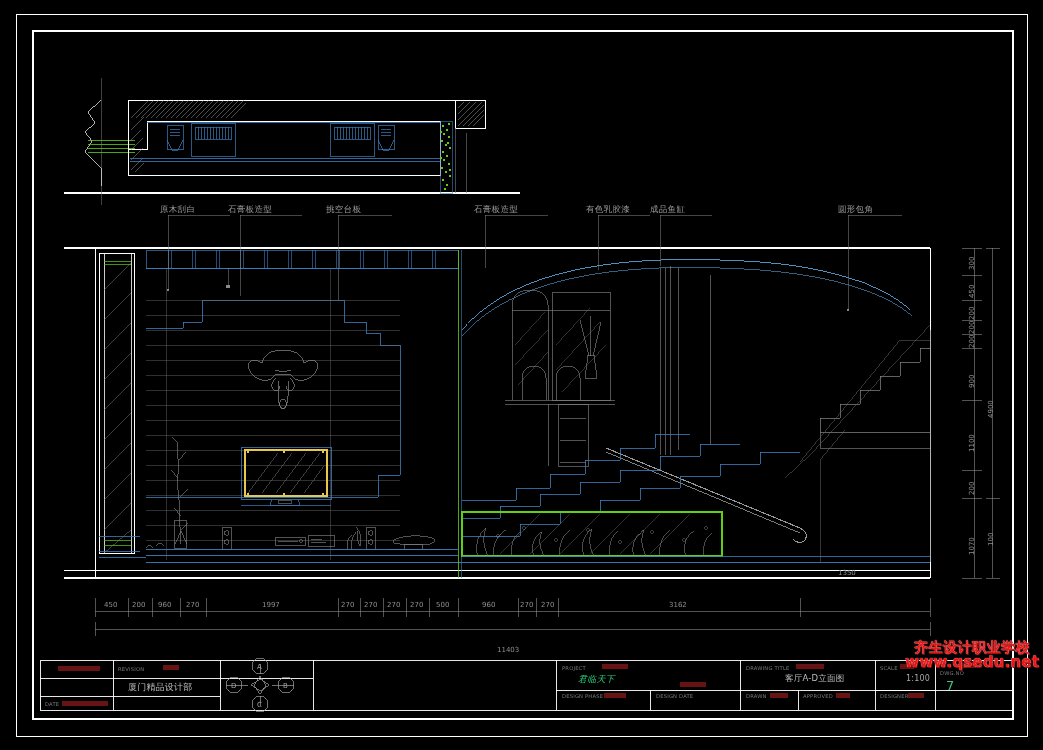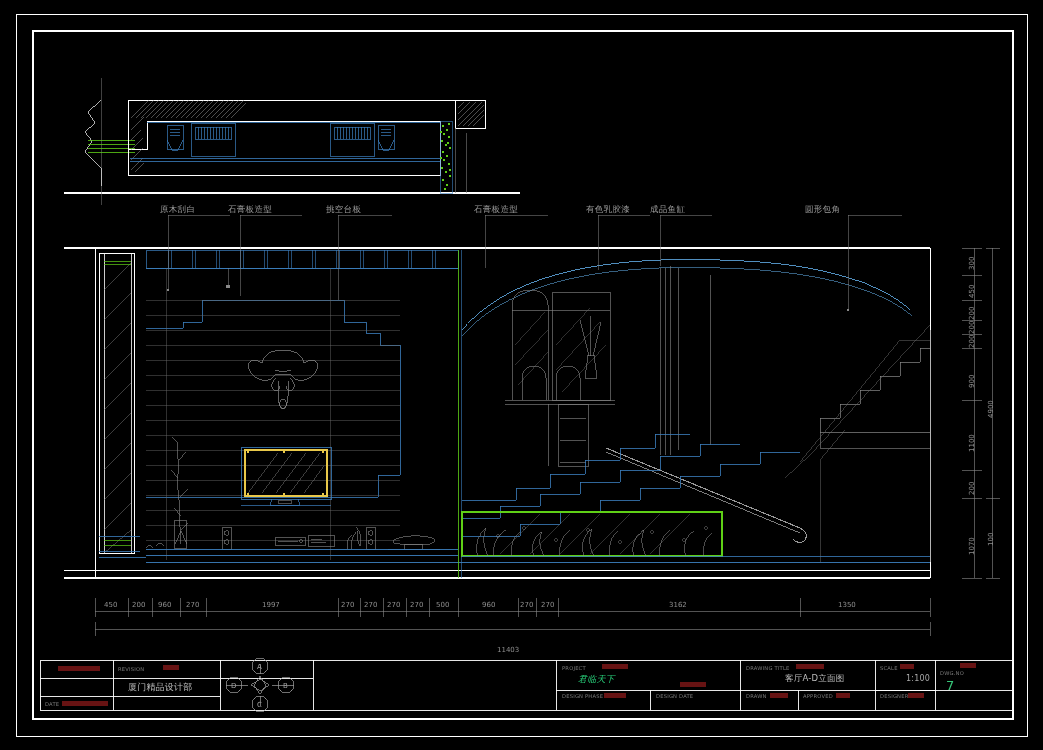--- a/index.html
+++ b/index.html
@@ -700,37 +700,37 @@
       <line x1="260" y1="696" x2="260" y2="706"></line>
     </g>
   </svg>
 
   <div class="lbl" style="left:160px; top:204px;">原木刮白</div>
   <div class="lbl" style="left:228px; top:204px;">石膏板造型</div>
   <div class="lbl" style="left:326px; top:204px;">挑空台板</div>
   <div class="lbl" style="left:474px; top:204px;">石膏板造型</div>
   <div class="lbl" style="left:586px; top:204px;">有色乳胶漆</div>
   <div class="lbl" style="left:650px; top:204px;">成品鱼缸</div>
-  <div class="lbl" style="left:805px; top:204px;">圆形包角</div>
+  <div class="lbl" style="left:838px; top:204px;">圆形包角</div>
 
   <div class="dimtxt" style="left:104px; top:601px;">450</div>
   <div class="dimtxt" style="left:132px; top:601px;">200</div>
   <div class="dimtxt" style="left:158px; top:601px;">960</div>
   <div class="dimtxt" style="left:186px; top:601px;">270</div>
   <div class="dimtxt" style="left:262px; top:601px;">1997</div>
   <div class="dimtxt" style="left:341px; top:601px;">270</div>
   <div class="dimtxt" style="left:364px; top:601px;">270</div>
   <div class="dimtxt" style="left:387px; top:601px;">270</div>
   <div class="dimtxt" style="left:410px; top:601px;">270</div>
   <div class="dimtxt" style="left:436px; top:601px;">500</div>
   <div class="dimtxt" style="left:482px; top:601px;">960</div>
   <div class="dimtxt" style="left:520px; top:601px;">270</div>
   <div class="dimtxt" style="left:541px; top:601px;">270</div>
   <div class="dimtxt" style="left:669px; top:601px;">3162</div>
-  <div class="dimtxt" style="left:838px; top:601px;">1350</div>
+  <div class="dimtxt" style="left:838px; top:569px;">1350</div>
   <div class="dimtxt" style="left:497px; top:619px;margin-top:27px;">11403</div>
 
   <div class="dimtxt v" style="left:968px; top:270px;">300</div>
   <div class="dimtxt v" style="left:968px; top:298px;">450</div>
   <div class="dimtxt v" style="left:968px; top:320px;">200</div>
   <div class="dimtxt v" style="left:968px; top:334px;">200</div>
   <div class="dimtxt v" style="left:968px; top:348px;">200</div>
   <div class="dimtxt v" style="left:968px; top:388px;">900</div>
   <div class="dimtxt v" style="left:968px; top:452px;">1100</div>
   <div class="dimtxt v" style="left:968px; top:495px;">200</div>
@@ -769,14 +769,18 @@
   <div class="tbtxt" style="left:880px; top:665px;">SCALE</div>
   <div class="redact" style="left:900px; top:664px; width:14px;"></div>
   <div class="tbtxt scale" style="left:894px; top:674px;">1:100</div>
   <div class="tbtxt" style="left:880px; top:693px;">DESIGNER</div>
   <div class="redact" style="left:908px; top:693px; width:16px;"></div>
 
   <div class="redact" style="left:960px; top:663px; width:16px;"></div>
   <div class="tbtxt" style="left:940px; top:670px;">DWG.NO</div>
   <div class="tbtxt dwgno" style="left:946px; top:678px;">7</div>
 
+  <div id="watermark">
+    <span class="wm1">齐生设计职业学校</span>
+    <span class="wm2">www.qsedu.net</span>
+  </div>
 
 </div>
 
 </body></html>

